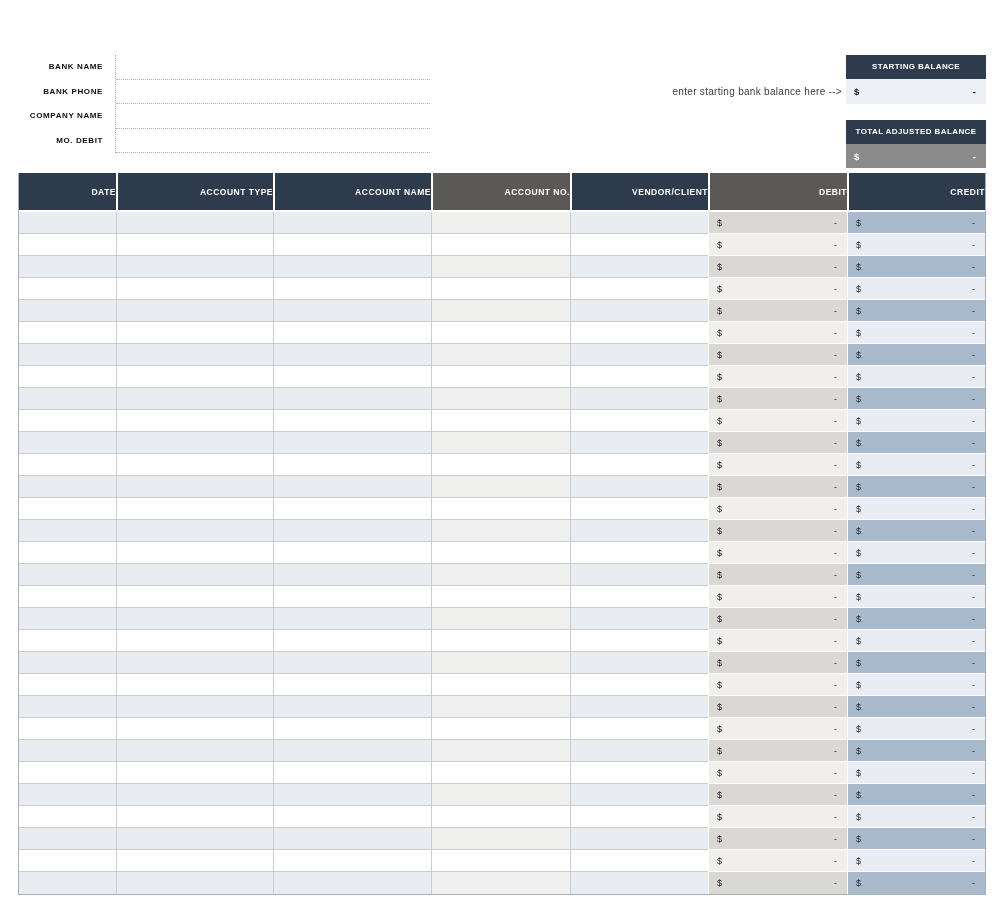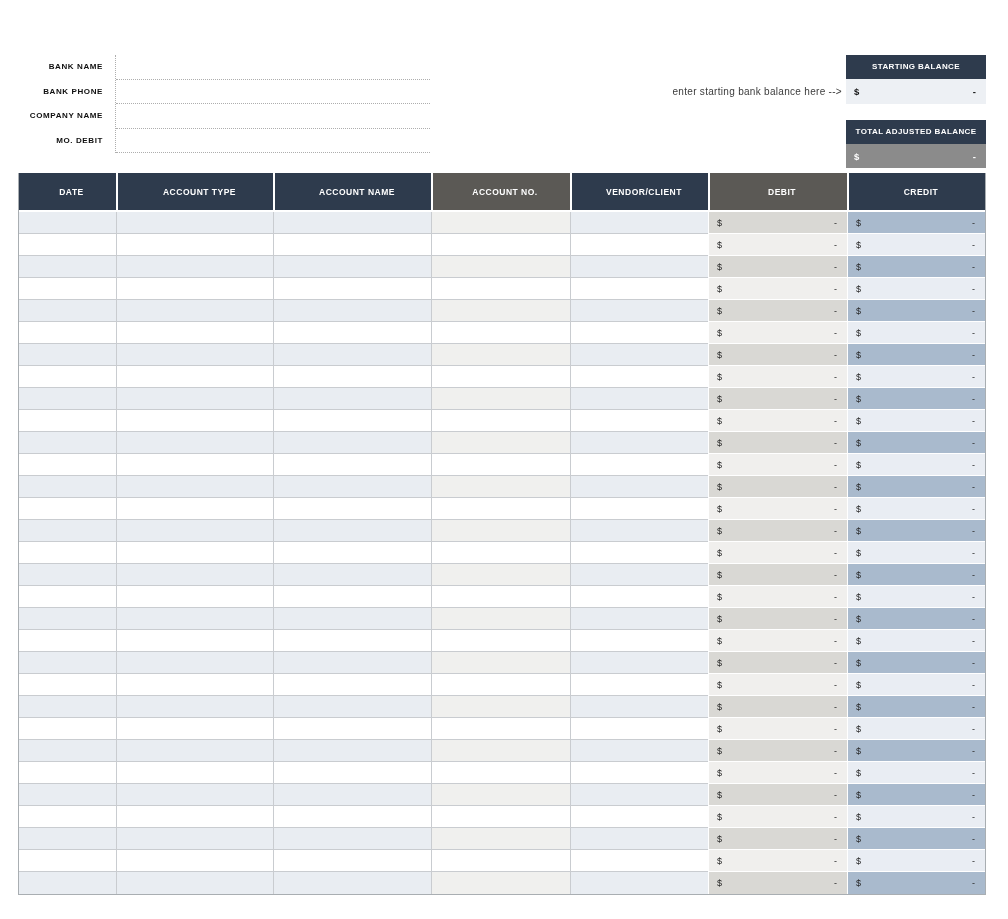--- a/index.html
+++ b/index.html
@@ -41,21 +41,21 @@
                 border:1px solid #a9aeb2; border-top:none; }
   table.ledger { width:100%; table-layout:fixed; border-collapse:separate; border-spacing:0; }
   col.w-date   { width:97px;  }
   col.w-type   { width:157px; }
   col.w-name   { width:158px; }
   col.w-no     { width:139px; }
   col.w-vendor { width:138px; }
   col.w-debit  { width:139px; }
   col.w-credit { width:138px; }
 
-  th { height:39px; font-size:8.5px; font-weight:bold; color:#ffffff; text-align:center;
+  th { height:39px; font-size:8.5px; font-weight:bold; color:#ffffff; text-align:right;
        padding-left:8px; letter-spacing:0.5px; border-bottom:2px solid #fff;
        border-left:2px solid #fff; vertical-align:middle; }
   th:first-child { border-left:none; }
   th.h-navy { background:#2e3b4d; }
   th.h-gray { background:#5b5955;padding-left:7px; }
 
   td { height:22px; font-size:9px; color:#262626;
        border-bottom:1px solid #c9ccd0; border-left:1px solid #c9ccd0; }
   td.c-date { border-left:none; }
   td.c-debit, td.c-credit { border-left-color:#ffffff; border-bottom-color:#ffffff; }

